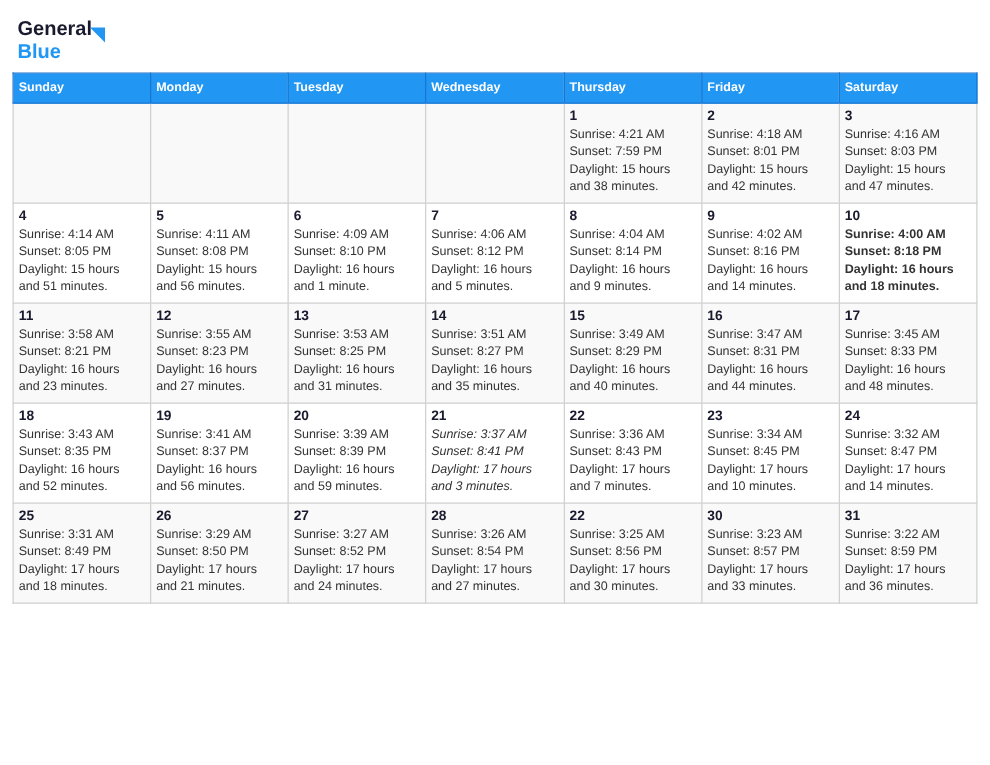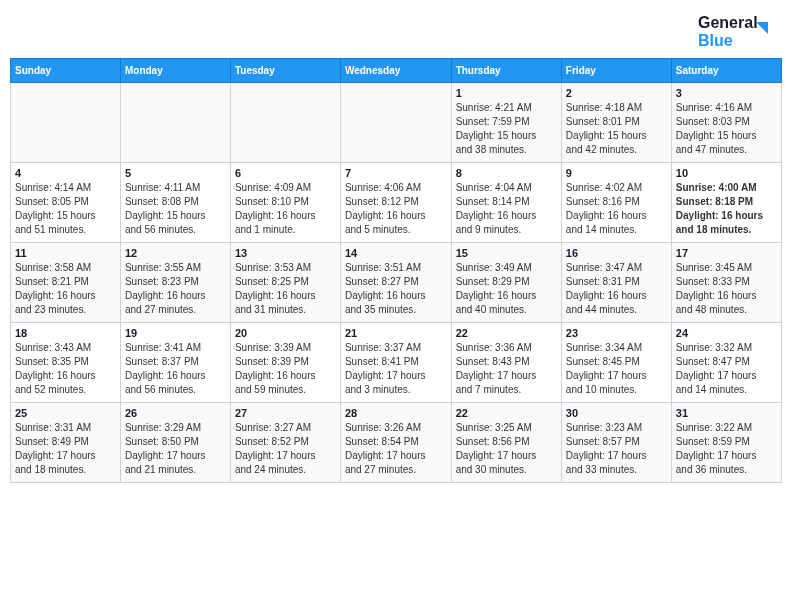--- a/index.html
+++ b/index.html
@@ -5,21 +5,21 @@
     * { box-sizing: border-box; margin: 0; padding: 0; }
     body {
       font-family: Arial, sans-serif;
       background: #fff;
       width: 792px;
       min-height: 612px;
       padding: 10px;
     }
     .header {
       display: flex;
-      justify-content: flex-end;
+      justify-content: flex-start;
       align-items: flex-start;
       margin-bottom: 8px;
       padding: 0 4px;
     }
     .logo {
       display: flex;
       align-items: center;
       gap: 2px;
     }
     .logo-icon {
@@ -259,21 +259,21 @@
         </td>
         <td>
           <div class="day-number">20</div>
           <div class="day-info" style="white-space: pre-line;">Sunrise: 3:39 AM
 Sunset: 8:39 PM
 Daylight: 16 hours
 and 59 minutes.</div>
         </td>
         <td>
           <div class="day-number">21</div>
-          <div class="day-info" style="white-space: pre-line;">Sunrise: 3:37 AM
+          <div class="day-info" style="white-space: pre-line; font-style: italic;">Sunrise: 3:37 AM
 Sunset: 8:41 PM
 Daylight: 17 hours
 and 3 minutes.</div>
         </td>
         <td>
           <div class="day-number">22</div>
           <div class="day-info" style="white-space: pre-line;">Sunrise: 3:36 AM
 Sunset: 8:43 PM
 Daylight: 17 hours
 and 7 minutes.</div>

